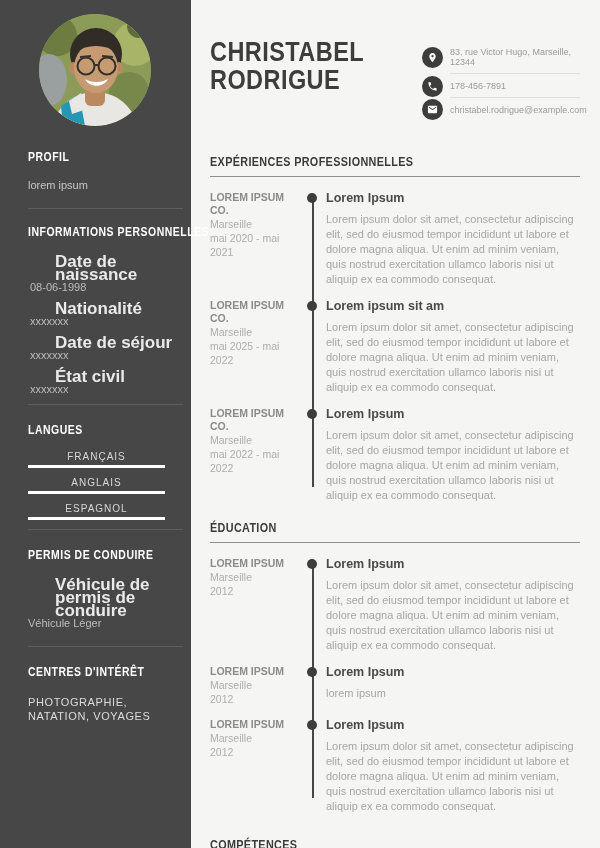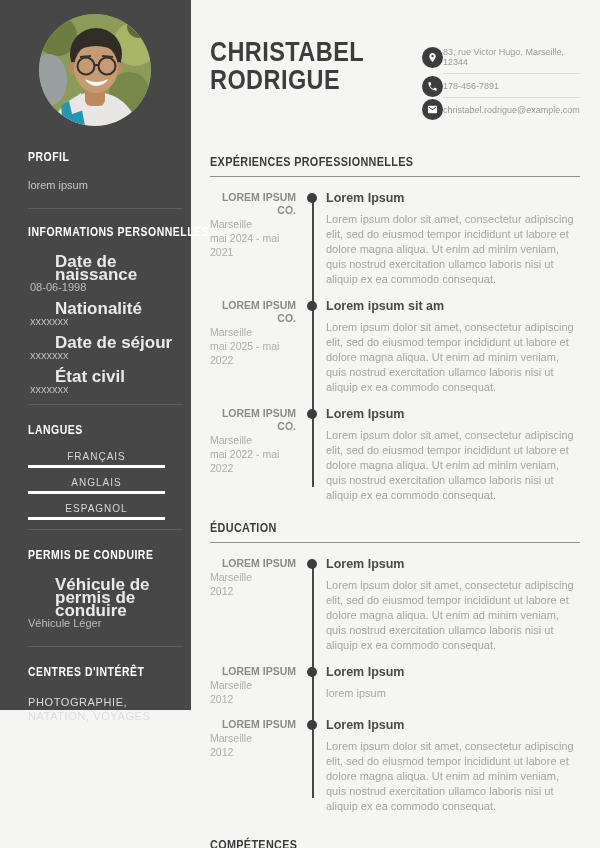--- a/index.html
+++ b/index.html
@@ -6,21 +6,21 @@
   html,body { width:600px; height:848px; }
   body {
     font-family:"Liberation Sans", sans-serif;
     background:#f5f5f3;
     position:relative;
     overflow:hidden;
   }
 
   
   .sidebar {
-    position:absolute; left:0; top:0; width:191px; height:710px;
+    position:absolute; left:0; top:0; width:191px; height:848px;
     background:#474747; color:#c6c6c6;
     padding:14px 8px 0 28px;
   }
   .photo-wrap { width:112px; height:112px; border-radius:50%; overflow:hidden; margin-left:11px; background:#8d9b59; }
   .s-heading {
     font-size:12px; font-weight:bold; color:#ffffff; letter-spacing:.6px;
     transform:scaleX(.87); transform-origin:left center; white-space:nowrap;
   }
   .s-divider { height:1px; background:#5e5e5e; margin-top:16px; width:155px; }
   .s-text { font-size:11px; color:#c6c6c6; line-height:14px; }
@@ -34,21 +34,21 @@
 
   
   .main { position:absolute; left:210px; top:0; width:370px; }
   .header { display:flex; margin-top:38px; }
   .name { width:212px; }
   .name-line {
     font-size:28px; font-weight:bold; color:#3d3d3d; line-height:28px; letter-spacing:.5px;
     transform:scaleX(.84); transform-origin:left center; white-space:nowrap;
   }
   .contacts { width:158px; margin-top:2px; }
-  .contact-row { display:flex; align-items:center; }
+  .contact-row { display:flex; align-items:center; gap:7px; }
   .c-icon {
     width:21px; height:21px; border-radius:50%; background:#3d3d3d; flex:0 0 21px;
     display:flex; align-items:center; justify-content:center;
   }
   .contact-body { flex:1; font-size:9px; color:#9b9b9b; padding:7px 0 6px 0; border-bottom:1px solid #dedede; line-height:10px; }
   .contact-row:last-child .contact-body { border-bottom:none; }
 
   .m-section { margin-top:34px; }
   .m-heading {
     font-size:12px; font-weight:bold; color:#3b3b3b; letter-spacing:.4px;
@@ -56,21 +56,21 @@
   }
   .m-rule { border-top:1px solid #8f8f8f; margin-top:7px; }
 
   .entries { position:relative; padding-top:14px; }
   .entries::before {
     content:""; position:absolute; left:102px; top:18px; bottom:16px;
     width:2px; background:#474747;
   }
   .entry { display:flex; margin-bottom:12px; }
   .e-left { width:90px; padding-right:4px; }
-  .company { font-size:10.5px; font-weight:bold; color:#8b8b8b; line-height:13px;text-align:right; }
+  .company { font-size:10.5px; font-weight:bold; color:#8b8b8b; line-height:13px; }
   .place, .dates { font-size:10.5px; color:#adadad; line-height:14px; }
   .e-mid { width:26px; position:relative; flex:0 0 26px; }
   .dot { position:absolute; left:7px; top:2px; width:10px; height:10px; border-radius:50%; background:#3d3d3d; }
   .e-right { flex:1; }
   .e-title { font-size:12.5px; font-weight:bold; color:#4a4a4a; line-height:14px; margin-bottom:7px; }
   .e-desc { font-size:11px; color:#a6a6a6; line-height:15px; }
 
   .sec-edu { margin-top:18px; }
   .sec-skills { margin-top:24px; }
 
@@ -207,21 +207,21 @@
 
   <section class="m-section">
     <div class="m-heading">EXPÉRIENCES PROFESSIONNELLES</div>
     <div class="m-rule"></div>
     <div class="entries">
 
       <div class="entry">
         <div class="e-left">
           <div class="company">LOREM IPSUM CO.</div>
           <div class="place">Marseille</div>
-          <div class="dates">mai 2024 - mai 2021</div>
+          <div class="dates">mai 2020 - mai 2021</div>
         </div>
         <div class="e-mid">
             <span class="dot"></span>
           </div>
         <div class="e-right">
           <div class="e-title">Lorem Ipsum</div>
           <div class="e-desc">Lorem ipsum dolor sit amet, consectetur adipiscing elit, sed do eiusmod tempor incididunt ut labore et dolore magna aliqua. Ut enim ad minim veniam, quis nostrud exercitation ullamco laboris nisi ut aliquip ex ea commodo consequat.</div>
         </div>
       </div>
 

